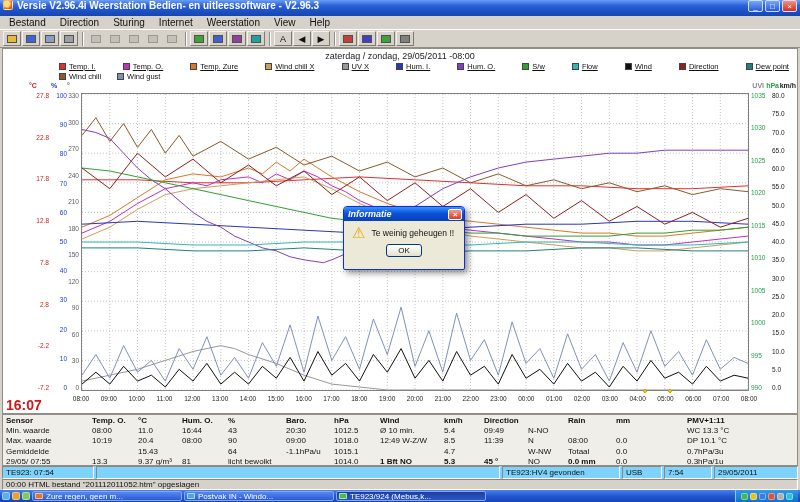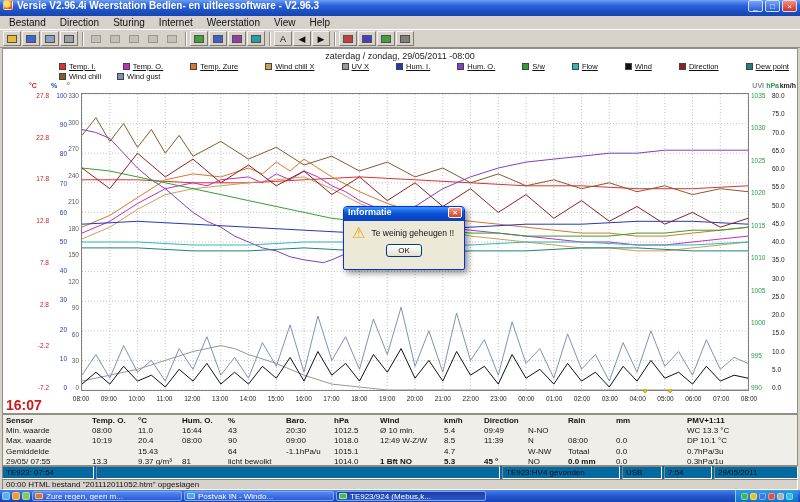--- a/index.html
+++ b/index.html
@@ -48,22 +48,22 @@
     justify-content:space-between; font-size:6.5px; text-align:right; }
   .axis-col .tick { line-height:6px; }
   .xlabels { position:absolute; left:78px; right:48px; bottom:9px; height:9px; font-size:6.5px; color:#222; }
   .xlabels span { position:absolute; transform:translateX(-50%); white-space:nowrap; }
   .cursor-time { position:absolute; left:3px; bottom:0; color:#d01818; font-size:14px; font-weight:bold; }
   .sun-dot { position:absolute; width:4px; height:4px; border-radius:50%; background:#ffd200; border:1px solid #caa000; bottom:-3px; }
 
   
   .dialog { position:absolute; left:343px; top:206px; width:122px; height:64px; background:#ece9d8;
     border:1px solid #0831d9; border-radius:4px 4px 2px 2px; box-shadow:3px 3px 6px rgba(0,0,0,.45); z-index:20; }
-  .dlg-title { height:14px; display:flex; align-items:flex-start; padding:0 2px 0 4px; color:#fff; font-size:9px; font-weight:bold;
-    background:linear-gradient(180deg,#3d95ff,#0a52d8 45%,#0840b8); border-radius:3px 3px 0 0; }
+  .dlg-title { height:14px; display:flex; align-items:center; padding:0 2px 0 4px; color:#fff; font-size:9px; font-weight:bold;
+    background:linear-gradient(180deg,#3d95ff,#0a52d8 45%,#0840b8); border-radius:3px 3px 0 0;font-style:italic; }
   .dlg-close { margin-left:auto; width:14px; height:11px; background:linear-gradient(180deg,#f49888,#d24028);
     border:1px solid #fff; border-radius:2px; color:#fff; font-size:8px; line-height:9px; text-align:center; }
   .dlg-body { display:flex; align-items:center; gap:6px; padding:5px 6px 1px 8px; font-size:8.5px; }
   .warn-icon { font-size:15px; color:#e8a500; line-height:14px; }
   .dlg-ok { display:block; margin:3px auto 0; width:36px; height:13px; font-size:8px; line-height:11px; text-align:center;
     background:linear-gradient(180deg,#ffffff,#e4e0d0); border:1px solid #003c74; border-radius:3px;
     font-family:"Liberation Sans",sans-serif; }
 
   
   .table { position:absolute; left:2px; right:2px; top:414px; height:52px; background:#f0eee8;
@@ -71,21 +71,21 @@
   .trow { display:grid; grid-template-columns:86px 46px 44px 46px 58px 48px 46px 64px 40px 44px 40px 48px 34px 1fr;
     height:10.4px; align-items:center; }
   .cell { padding-left:3px; white-space:nowrap; overflow:hidden; }
   .cell:last-child { padding-left:40px; }
   .trow.header .cell { font-weight:bold; }
   .trow.current .cell:nth-child(8), .trow.current .cell:nth-child(9),
   .trow.current .cell:nth-child(10), .trow.current .cell:nth-child(12) { font-weight:bold; }
 
   
   .statusbar { position:absolute; left:2px; right:2px; top:466px; height:13px; display:flex; gap:2px;
-    background:#0369a1; font-size:8px; align-items:stretch; }
+    background:#7dd3fc; font-size:8px; align-items:stretch; }
   .panel { border:1px solid; border-color:#8a867e #fff #fff #8a867e; padding:0 3px; display:flex; align-items:center;
     white-space:nowrap; overflow:hidden; }
   .msgline { position:absolute; left:2px; right:2px; top:479px; height:11px; background:#d6d2ca; font-size:8px;
     border:1px solid; border-color:#8a867e #fff #fff #8a867e; padding:0 3px; display:flex; align-items:center; }
 
   
   .taskbar { position:absolute; left:0; right:0; bottom:0; height:12px; display:flex; align-items:center; gap:2px;
     background:linear-gradient(180deg,#4a82ec,#2257d2 50%,#1a44b0); padding:0 2px; }
   .ql { width:8px; height:8px; border-radius:2px; border:1px solid #ffffff66; }
   .task-btn { flex:0 0 150px; height:10px; position:relative; border-radius:2px; color:#fff; font-size:8px; line-height:9px;

